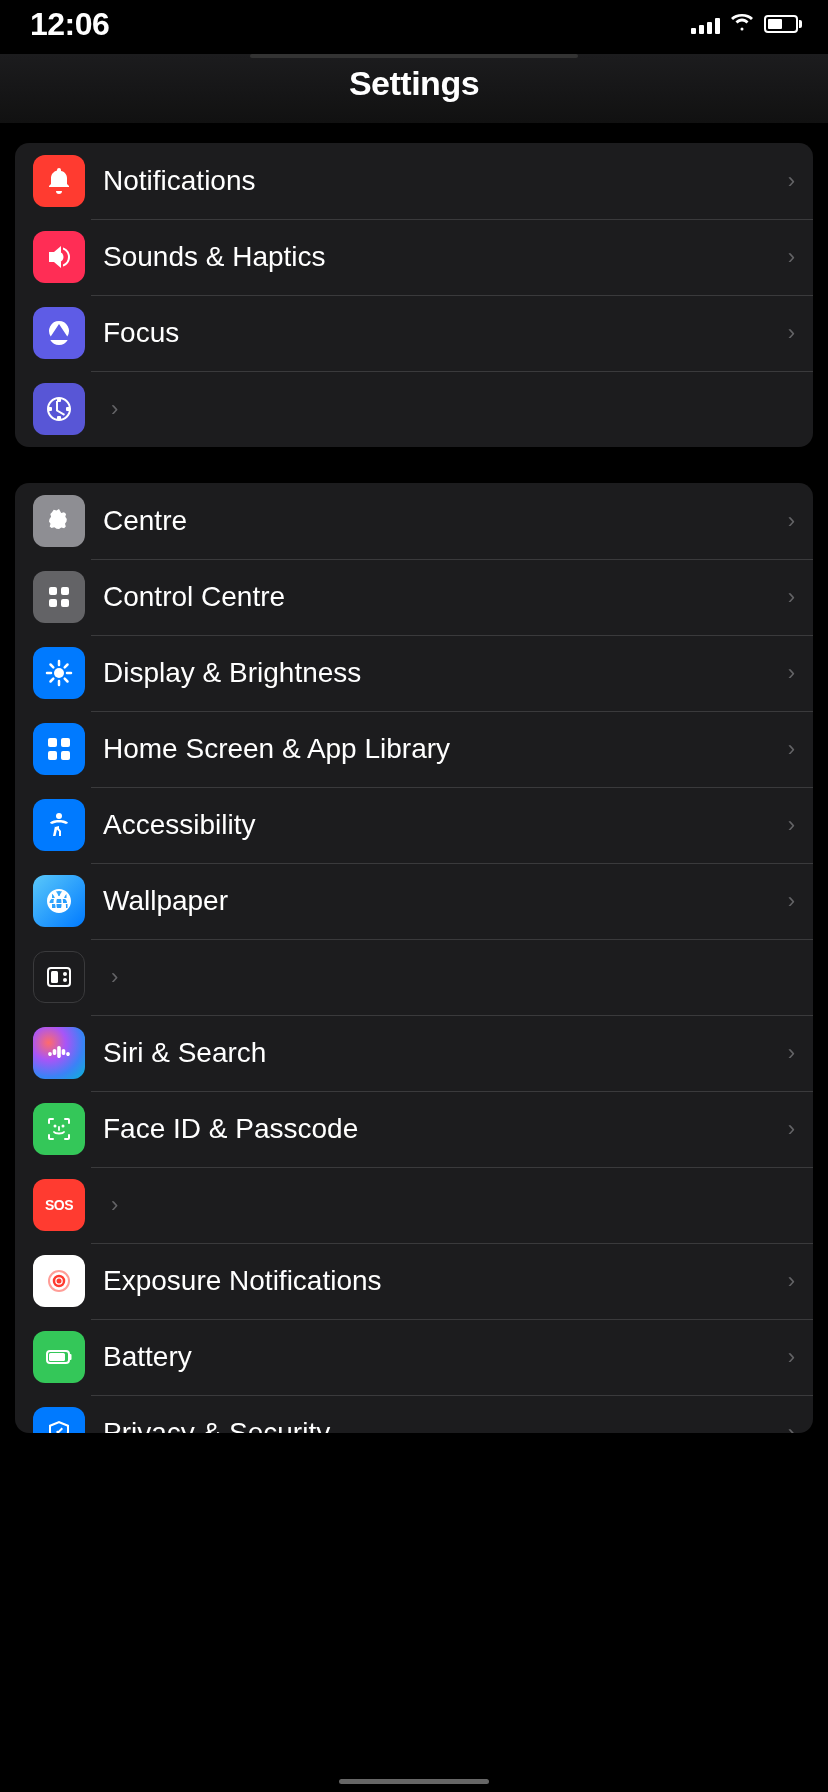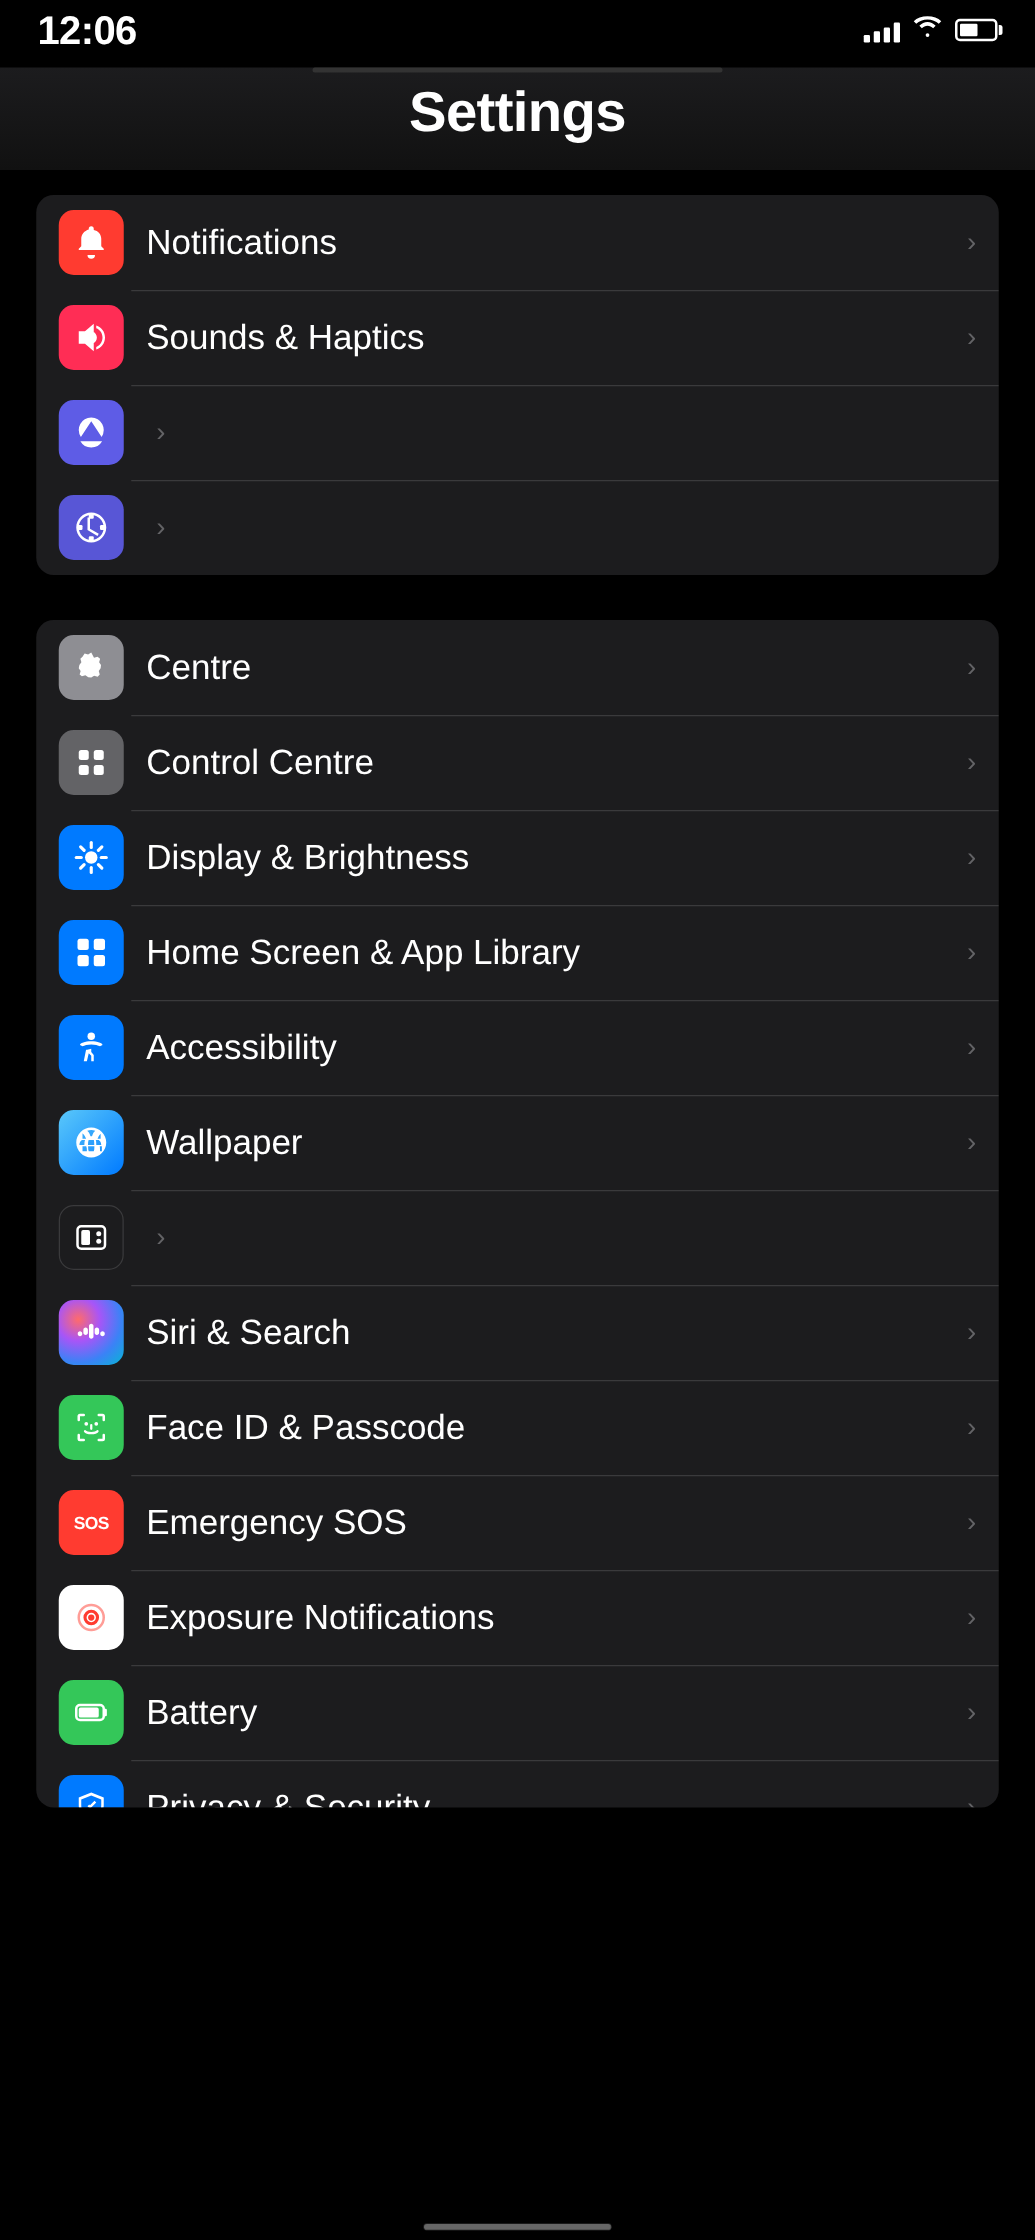--- a/index.html
+++ b/index.html
@@ -96,28 +96,28 @@
       top: 0;
       left: 0;
       right: 0;
       height: 4px;
       background: #333;
       border-radius: 2px;
       margin: 0 250px;
     }
 
     .page-title {
-      font-size: 45px;
+      font-size: 34px;
       font-weight: 700;
       letter-spacing: -0.5px;
     }
 
     
     .settings-container {
-      padding: 0 29px;
+      padding: 0 15px;
       background: #000;
     }
 
     .settings-group {
       background: #1c1c1e;
       border-radius: 14px;
       margin-bottom: 36px;
       overflow: hidden;
     }
 
@@ -262,20 +262,21 @@
       <span class="row-label">Sounds &amp; Haptics</span>
       <span class="row-chevron">›</span>
     </div>
 
     <div class="settings-row">
       <div class="row-icon bg-purple">
         <svg class="icon-svg" viewBox="0 0 30 30" fill="white">
           <path d="M15 3a10 10 0 00-8.3 15.5L15 6l8.3 12.5A10 10 0 0015 3zm0 24a10 10 0 01-8.7-5H23.7A10 10 0 0115 27z"></path>
         </svg>
       </div>
+      <span class="row-label">Focus</span>
       <span class="row-chevron">›</span>
     </div>
 
     <div class="settings-row">
       <div class="row-icon bg-purple-dark">
         <svg class="icon-svg" viewBox="0 0 30 30" fill="white">
           <path d="M15 3C8.4 3 3 8.4 3 15s5.4 12 12 12 12-5.4 12-12S21.6 3 15 3zm0 2c5.5 0 10 4.5 10 10S20.5 25 15 25 5 20.5 5 15 9.5 5 15 5zm-1 2v9l7 4-1 1.7-8-4.7V7h2z"></path>
           <rect x="13" y="4" width="4" height="4" rx="1"></rect>
           <rect x="13" y="22" width="4" height="4" rx="1"></rect>
           <rect x="22" y="13" width="4" height="4" rx="1"></rect>
@@ -404,21 +405,20 @@
         </svg>
       </div>
       <span class="row-label">Face ID &amp; Passcode</span>
       <span class="row-chevron">›</span>
     </div>
 
     <div class="settings-row">
       <div class="row-icon bg-red">
         <span style="font-size: 14px; font-weight: 800; color: white; letter-spacing: -0.5px;">SOS</span>
       </div>
-      <span class="row-label">Emergency SOS</span>
       <span class="row-chevron">›</span>
     </div>
 
     <div class="settings-row">
       <div class="row-icon" style="background: #fff;">
         <svg class="icon-svg" viewBox="0 0 30 30">
           <circle cx="15" cy="15" r="5" fill="none" stroke="#ff3b30" stroke-width="2.5"></circle>
           <circle cx="15" cy="15" r="10" fill="none" stroke="#ff3b30" stroke-width="2" opacity="0.5"></circle>
           <circle cx="15" cy="15" r="2.5" fill="#ff3b30"></circle>
         </svg>

